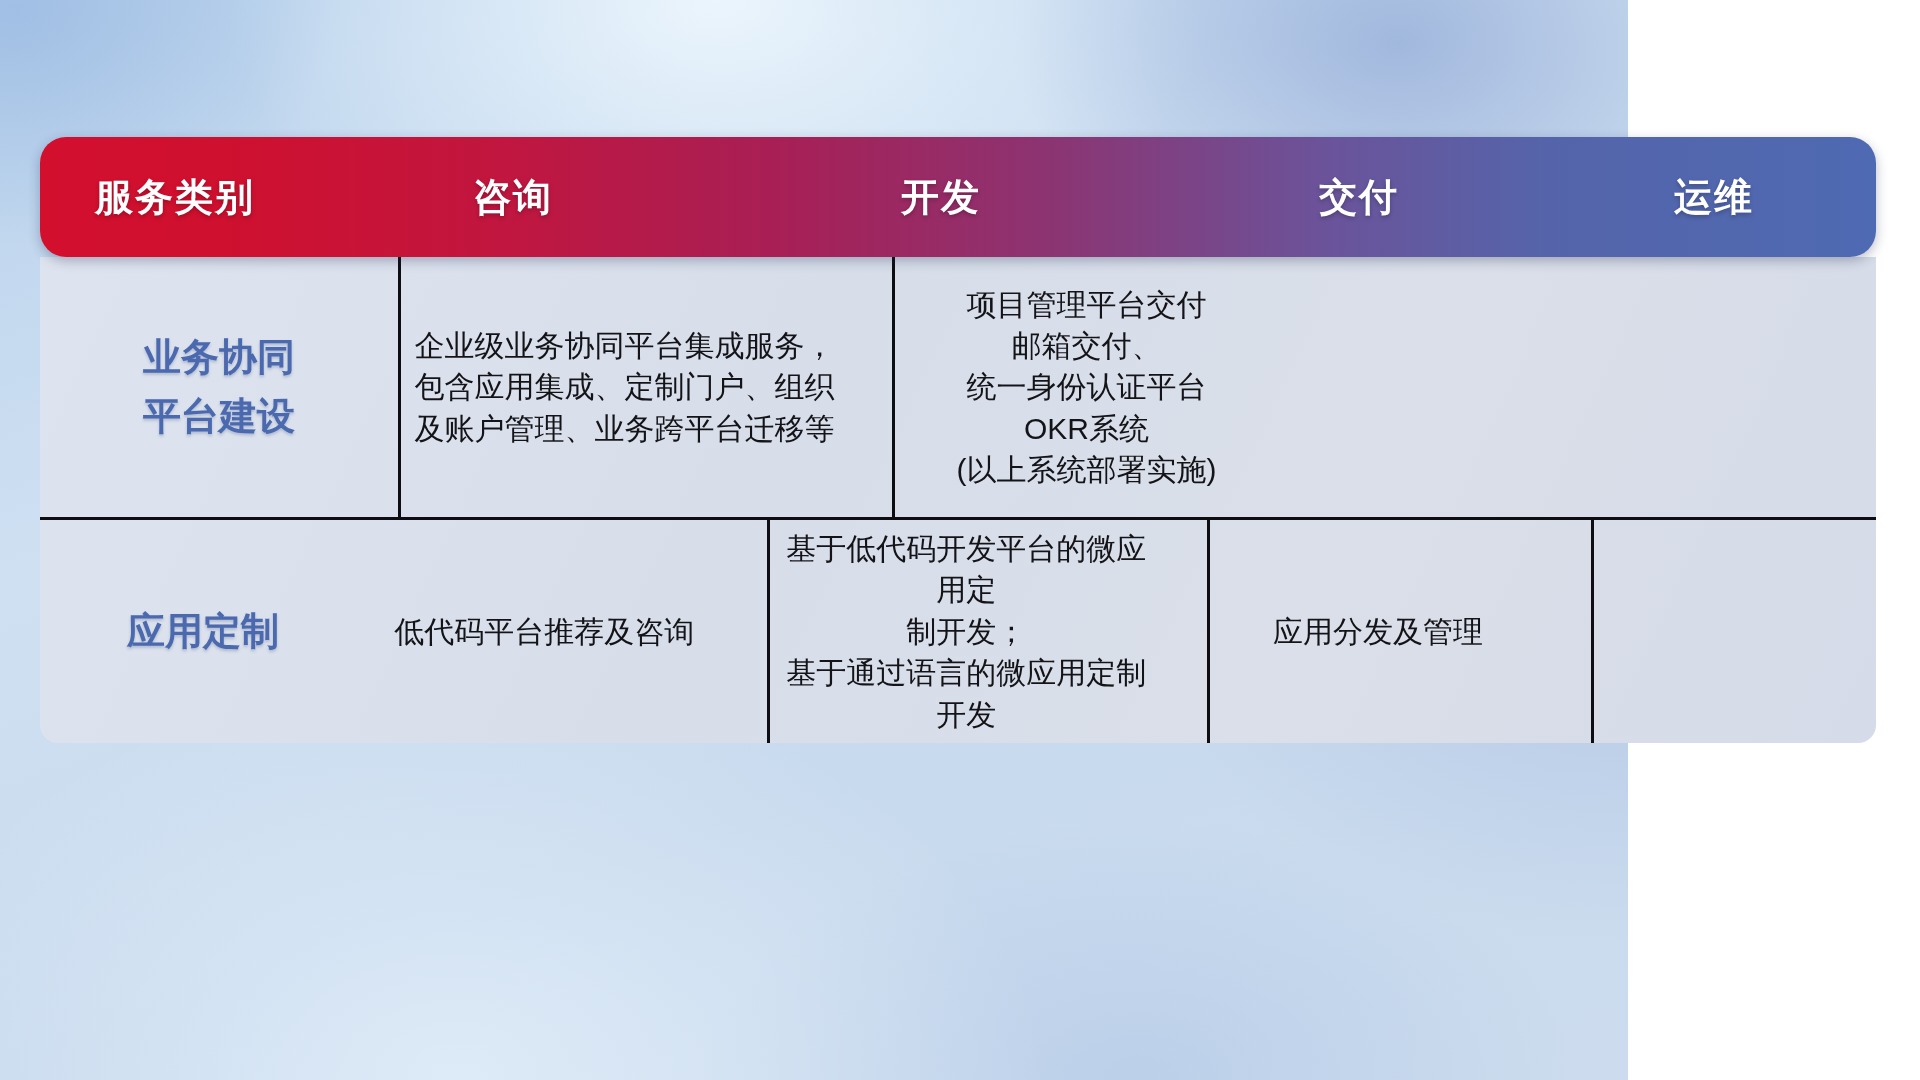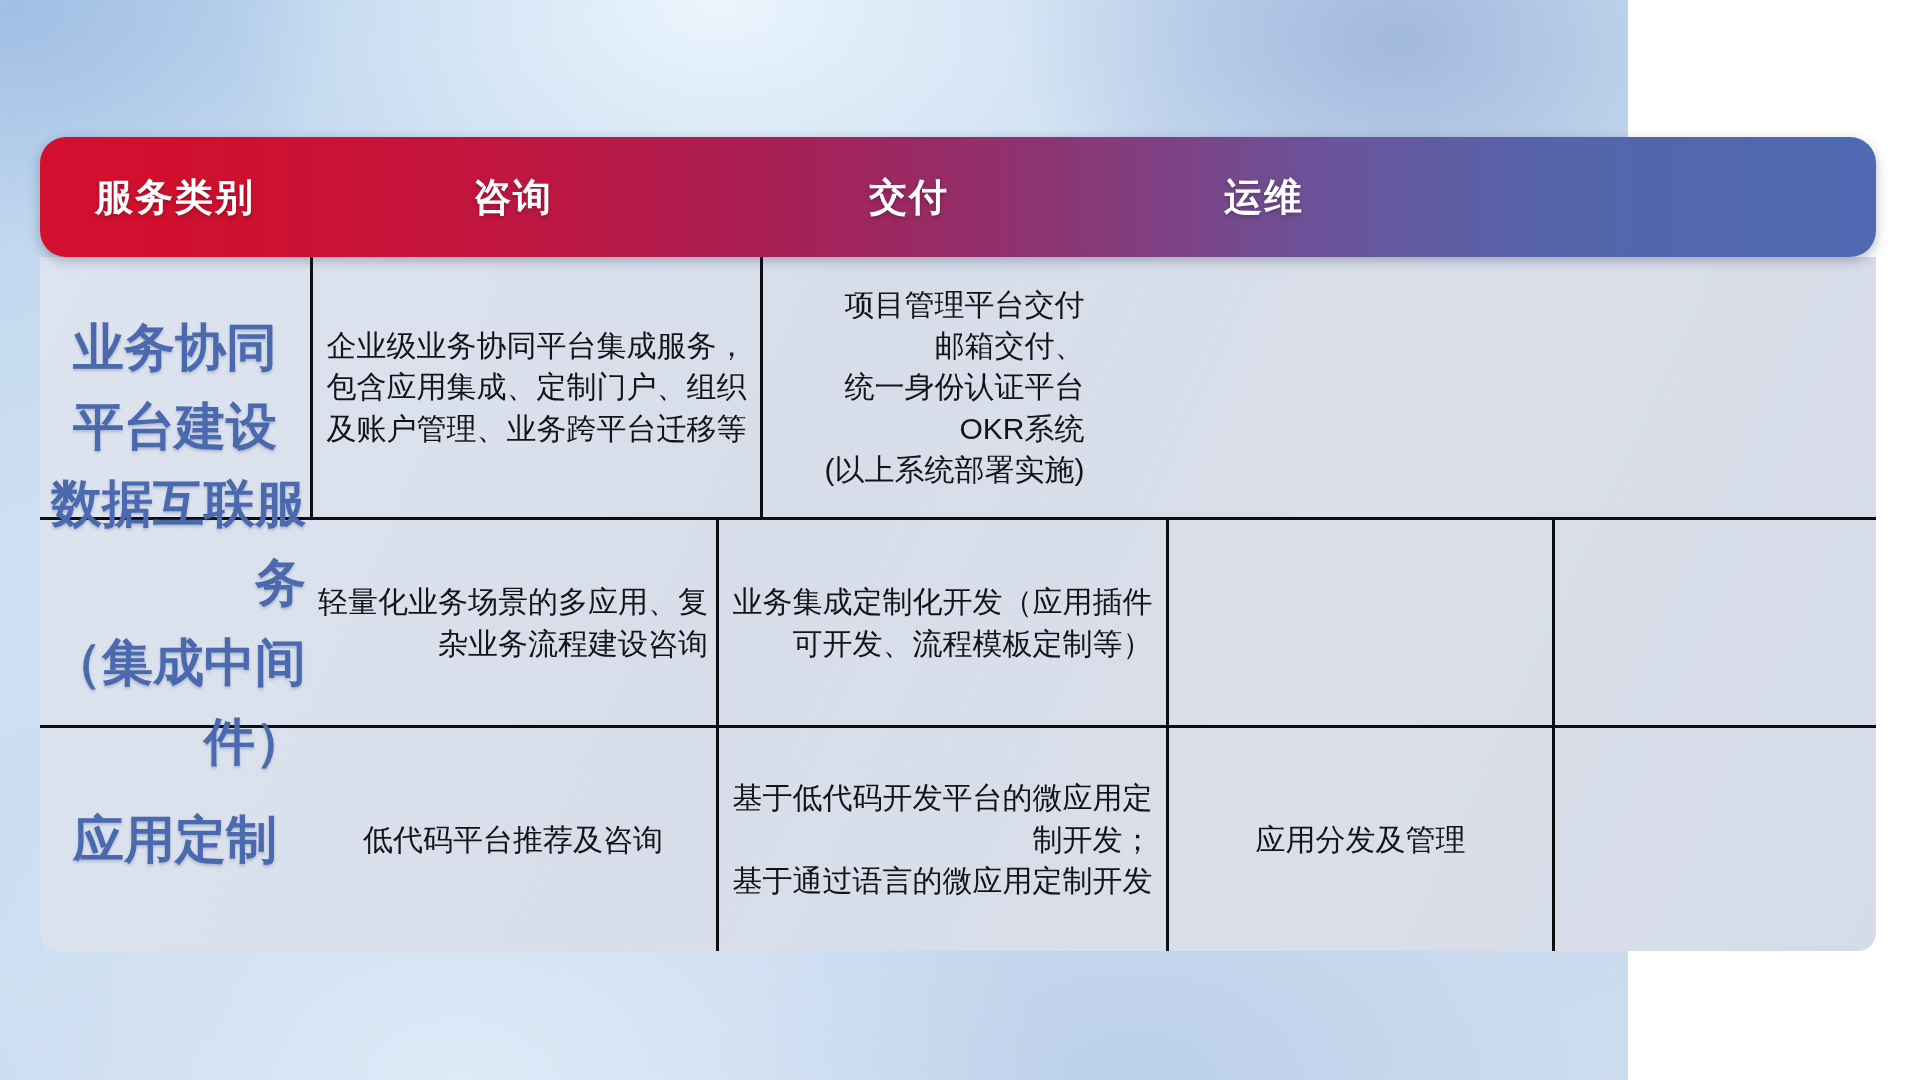--- a/index.html
+++ b/index.html
@@ -33,71 +33,63 @@
   .tbody{
     position:relative;width:1836px;
     background:linear-gradient(115deg,#dee4ef 0%,#d7deea 40%,#dadfe9 70%,#d5dbe8 100%);
     border-radius:0 0 18px 18px;overflow:hidden;z-index:1;
   }
   .trow{display:flex;}
   .trow.rule{border-bottom:3px solid #0e0e12;}
   .tcell{
     box-sizing:border-box;
     display:flex;align-items:center;justify-content:center;
-    text-align:right;white-space:pre-line;
+    text-align:center;white-space:pre-line;
     font-size:30px;color:#141418;line-height:1.38;
     padding:8px 4px;
+    margin-left:44px;
   }
   .tcell.vline{border-left:3px solid #0e0e12;}
   .cat{
-    font-size:51px;font-weight:bold;color:#4b69ae;line-height:1.55;
+    font-size:38px;font-weight:bold;color:#4b69ae;line-height:1.55;
     text-shadow:0 2px 3px rgba(70,90,135,0.30);
   }
   
   .c1{width:270px;} .c2{width:406px;} .c3{width:450px;} .c4{width:386px;} .c5{width:324px;}
   .r1{height:260px;} .r2{height:205px;} .r3{height:223px;}
 </style>
 </head>
 <body>
 
 <div class="stage">
   <div class="tbl">
 
     <div class="thead">
       <div class="hcell c1">服务类别</div>
       <div class="hcell c2">咨询</div>
+      <div class="hcell c3">开发</div>
       <div class="hcell c4">交付</div>
       <div class="hcell c5">运维</div>
     </div>
 
     <div class="tbody">
 
       <div class="trow rule r1">
         <div class="tcell cat c1">业务协同
 平台建设</div>
         <div class="tcell vline c3">企业级业务协同平台集成服务，
 包含应用集成、定制门户、组织
 及账户管理、业务跨平台迁移等</div>
         <div class="tcell vline c4">项目管理平台交付
 邮箱交付、
 统一身份认证平台
 OKR系统
 (以上系统部署实施)</div>
       </div>
 
-      <div class="trow rule r2">
-        <div class="tcell cat c1">数据互联服务
-（集成中间件）</div>
-        <div class="tcell c2">轻量化业务场景的多应用、复
-杂业务流程建设咨询</div>
-        <div class="tcell vline c3">业务集成定制化开发（应用插件
-可开发、流程模板定制等）</div>
-        <div class="tcell vline c4"></div>
-        <div class="tcell vline c5"></div>
-      </div>
 
       <div class="trow r3">
         <div class="tcell cat c1">应用定制</div>
         <div class="tcell c2">低代码平台推荐及咨询</div>
         <div class="tcell vline c3">基于低代码开发平台的微应用定
 制开发；
 基于通过语言的微应用定制开发</div>
         <div class="tcell vline c4">应用分发及管理</div>
         <div class="tcell vline c5"></div>
       </div>

